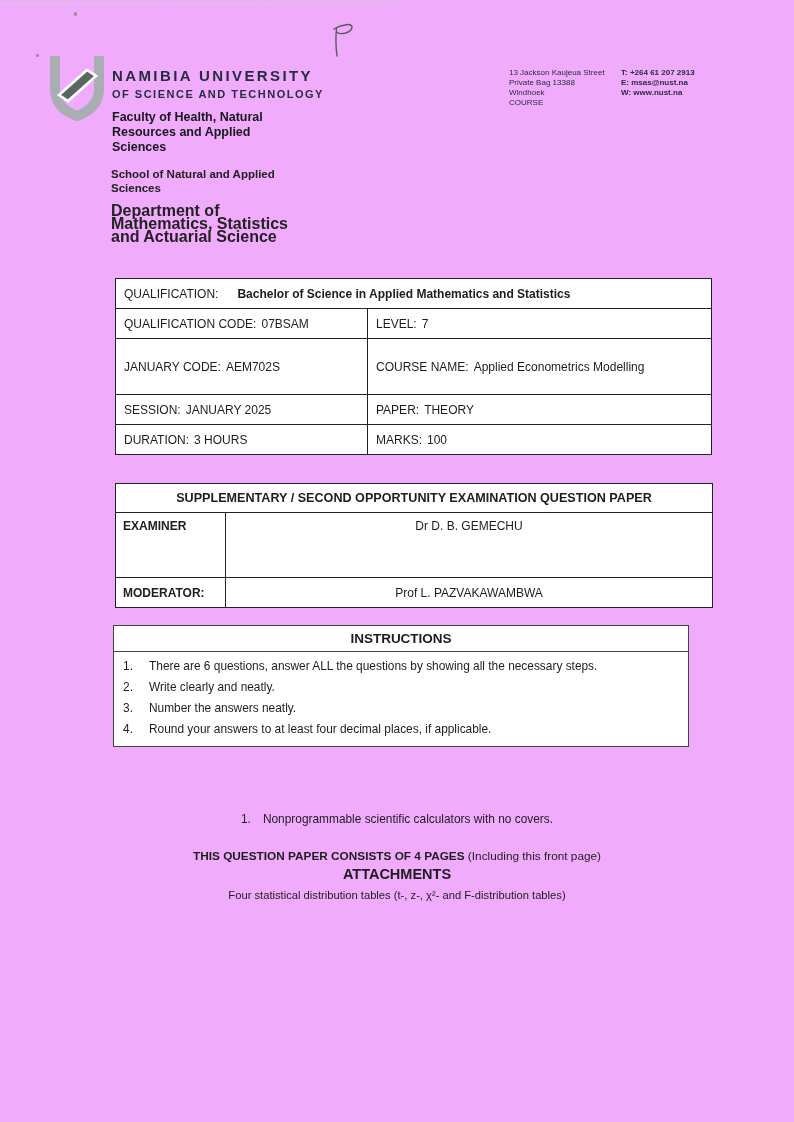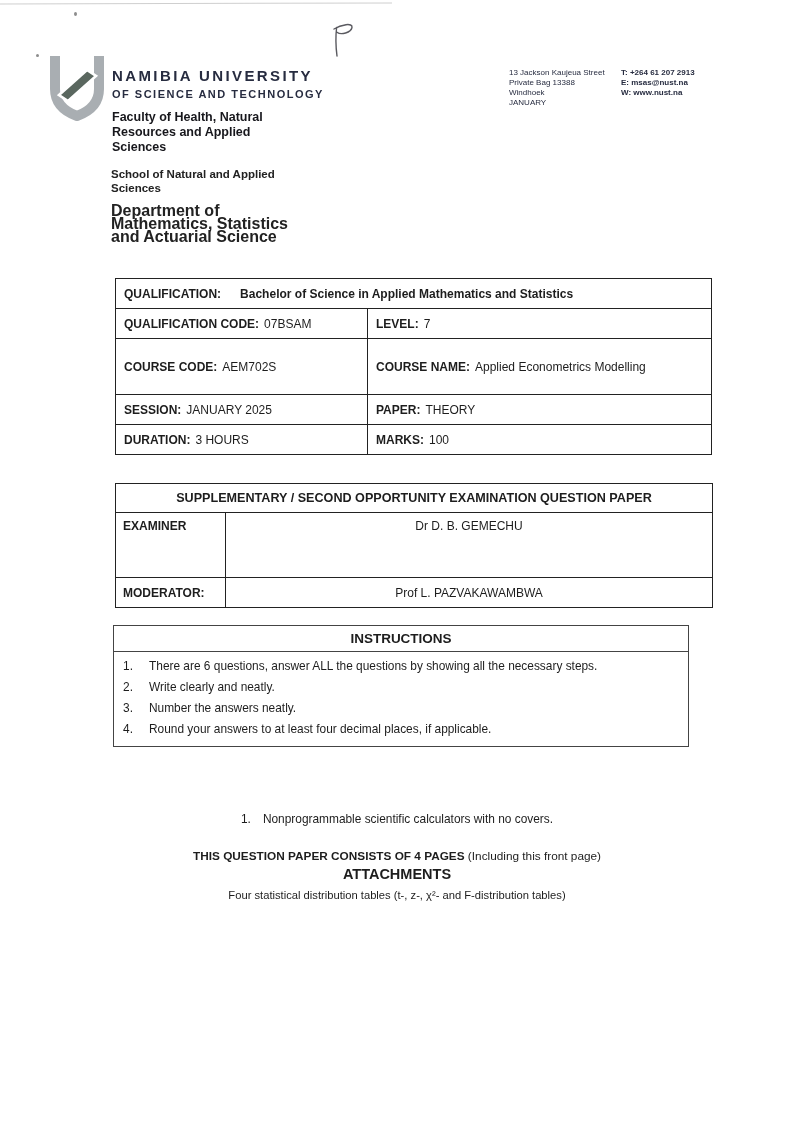--- a/index.html
+++ b/index.html
@@ -1,17 +1,17 @@
 <!DOCTYPE html>
 <html><head>
 <meta charset="utf-8">
 <style>
   html,body{margin:0;padding:0;background:#e8e8e8;}
   .page{
-    position:relative;width:794px;height:1122px;margin:0 auto;background:#ffffff;
+    position:relative;width:794px;height:1122px;margin:0 auto;background:#f0abfc;
     font-family:"Liberation Sans",sans-serif;color:#1d1d1d;overflow:hidden;
   }
   
   .scan-line{position:absolute;left:0;top:3px;width:392px;height:1px;background:#cfcfcf;transform:rotate(-0.15deg);}
   .speck{position:absolute;background:#8d8d8d;border-radius:50%;}
   .speck-a{left:74px;top:12px;width:3px;height:4px;}
   .speck-b{left:36px;top:54px;width:3px;height:3px;}
 
   
   .logo{position:absolute;left:46px;top:55px;}
@@ -29,21 +29,21 @@
 
   
   .qtable{position:absolute;left:115px;top:278px;width:597px;border:1.6px solid #222;box-sizing:border-box;background:#fff;}
   .trow{display:flex;border-top:1.4px solid #222;box-sizing:border-box;}
   .trow:first-child{border-top:none;}
   .cell{display:flex;align-items:center;padding-left:8px;box-sizing:border-box;font-size:12px;}
   .cl{width:252px;border-right:1.4px solid #222;}
   .cr{flex:1;}
   .h29{height:29px;}
   .h55{height:55px;}
-  .lbl{font-weight:bold;white-space:pre;}
+  .lbl{font-weight:normal;white-space:pre;}
   .val{margin-left:5px;white-space:pre;}
   .valb{margin-left:5px;font-weight:bold;white-space:pre;padding-left:14px;}
 
   
   .etable{position:absolute;left:115px;top:483px;width:598px;border:1.6px solid #222;box-sizing:border-box;background:#fff;}
   .etitle{height:28px;display:flex;align-items:center;justify-content:center;font-weight:bold;font-size:12.6px;}
   .erow{display:flex;border-top:1.4px solid #222;box-sizing:border-box;}
   .ecl{width:110px;border-right:1.4px solid #222;box-sizing:border-box;padding:6px 0 0 7px;font-weight:bold;font-size:12px;}
   .ecr{flex:1;text-align:center;font-size:12px;}
   .examiner-row{height:65px;}
@@ -93,21 +93,21 @@
   </div>
 
   <div class="faculty">Faculty of Health, Natural Resources and Applied Sciences</div>
   <div class="school">School of Natural and Applied Sciences</div>
   <div class="department">Department of Mathematics, Statistics and Actuarial Science</div>
 
   <div class="addr">
     <div>13 Jackson Kaujeua Street</div>
     <div>Private Bag 13388</div>
     <div>Windhoek</div>
-    <div>JANUARY</div>
+    <div>COURSE</div>
   </div>
   <div class="contact">
     <div>T:  +264 61 207 2913</div>
     <div>E:  msas@nust.na</div>
     <div>W: www.nust.na</div>
   </div>
 
   <div class="qtable">
     <div class="trow">
       <div class="cell h29" style="flex:1">
@@ -120,21 +120,21 @@
         <span class="lbl">QUALIFICATION CODE:</span>
         <span class="val">07BSAM</span>
       </div>
       <div class="cell cr h29">
         <span class="lbl">LEVEL:</span>
         <span class="val">7</span>
       </div>
     </div>
     <div class="trow">
       <div class="cell cl h55">
-        <span class="lbl">COURSE CODE:</span>
+        <span class="lbl">JANUARY CODE:</span>
         <span class="val">AEM702S</span>
       </div>
       <div class="cell cr h55">
         <span class="lbl">COURSE NAME:</span>
         <span class="val">Applied Econometrics Modelling</span>
       </div>
     </div>
     <div class="trow">
       <div class="cell cl h29">
         <span class="lbl">SESSION:</span>

